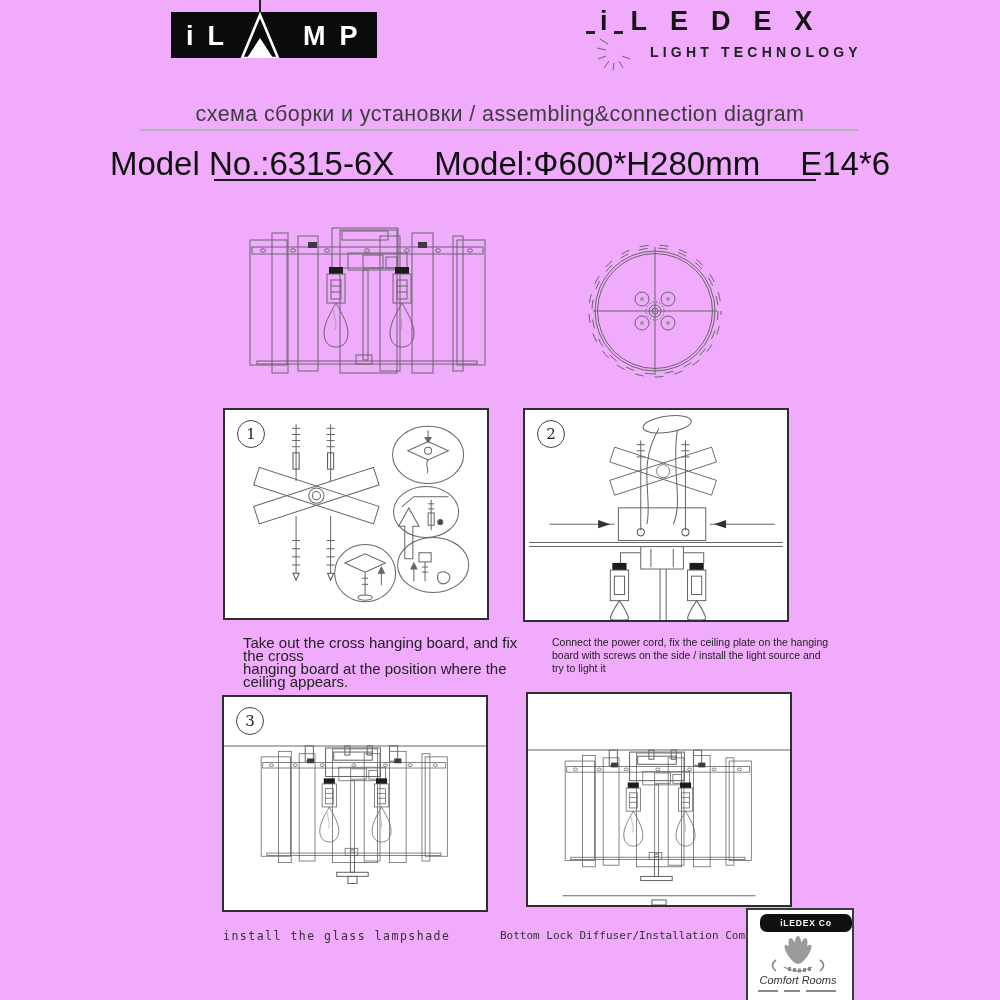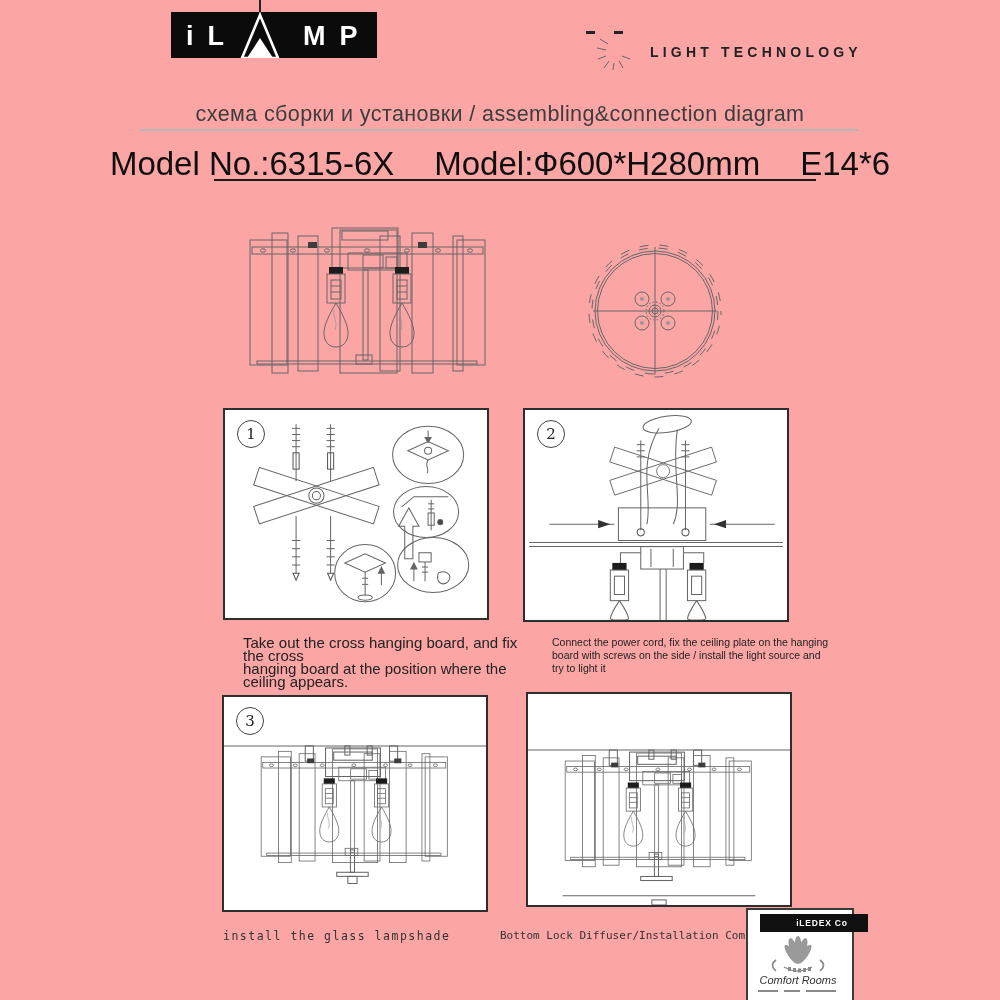--- a/index.html
+++ b/index.html
@@ -1,16 +1,16 @@
 <!DOCTYPE html>
 <html><head>
 <meta charset="utf-8">
 <style>
   html,body{margin:0;padding:0;background:#fff;}
-  #page{position:relative;width:1000px;height:1000px;background:#fca5a5;overflow:hidden;
+  #page{position:relative;width:1000px;height:1000px;background:#f0abfc;overflow:hidden;
         font-family:"Liberation Sans",sans-serif;color:#1a1a1a;}
   .abs{position:absolute;}
 
   
   #ilamp-box{left:171px;top:12px;width:206px;height:46px;background:#0b0b0b;}
   .ilamp-txt{position:absolute;top:9px;color:#fff;font-weight:bold;font-size:27px;letter-spacing:14px;}
   #ilamp-cord{left:259px;top:0;width:2px;height:13px;background:#222;}
   #iledex-brand{left:600px;top:6px;font-size:27px;font-weight:bold;letter-spacing:23px;color:#141414;}
   #iledex-tag{left:650px;top:44px;font-size:14px;font-weight:bold;letter-spacing:4.2px;color:#222;}
   .iscore{position:absolute;width:9px;height:2.5px;background:#222;}
@@ -35,23 +35,23 @@
 
   .smallcap{font-size:15px;line-height:13px;color:#222;white-space:pre-line;}
   #cap1{left:243px;top:636px;width:280px;}
   #cap2{left:540px;top:636px;width:310px;font-size:10.5px;margin-left:12px;}
   .monocap{font-family:"DejaVu Sans Mono",monospace;color:#333;}
   #cap3{left:223px;top:929px;width:262px;text-align:left;font-size:11.5px;letter-spacing:1.5px;}
   #cap4{left:500px;top:929px;width:300px;font-size:11px;}
 
   
   #stamp{left:746px;top:908px;width:104px;height:90px;border:2px solid #3a3a3a;background:#fff;z-index:5;}
-  #stamp-pill{left:12px;top:4px;width:92px;height:18px;background:#101010;border-radius:0;
+  #stamp-pill{left:12px;top:4px;width:92px;height:18px;background:#101010;border-radius:7px;
               color:#fff;font-size:8.5px;font-weight:bold;letter-spacing:.8px;
-              display:flex;align-items:center;justify-content:center;padding-left:16px;}
+              display:flex;align-items:center;justify-content:center;}
   #stamp-name{left:0;top:64px;width:100px;text-align:center;font-family:Liberation Sans, sans-serif;
               font-style:italic;font-size:11px;color:#333;}
   .stamp-dash{position:absolute;top:80px;height:1.5px;background:#8a8a8a;}
 
   svg{display:block;}
   line,rect.o,ellipse.o,circle.o,path.o,polygon.o,polyline.o{fill:none;stroke:#666;stroke-width:1;}
 </style>
 </head>
 <body>
 
@@ -103,20 +103,21 @@
   <div class="abs" id="ilamp-box">
     <span class="ilamp-txt" style="left:15px">iL</span>
     <span class="ilamp-txt" style="left:132px">MP</span>
     <svg width="206" height="46" viewBox="0 0 206 46">
       <line x1="89" y1="0" x2="89" y2="7" stroke="#fff" stroke-width="2"></line>
       <polygon points="89,26 76,46 102,46" fill="#ffffff"></polygon>
       <polygon points="89,3 71,46 107,46" fill="none" stroke="#ffffff" stroke-width="2.6"></polygon>
     </svg>
   </div>
 
+  <div class="abs" id="iledex-brand">iLEDEX</div>
   <div class="abs iscore" style="left:586px;top:31px"></div>
   <div class="abs iscore" style="left:614px;top:31px"></div>
   <svg class="abs" style="left:596px;top:36px" width="42" height="34" viewBox="0 0 42 34">
     <g stroke="#222" stroke-width="2.6" stroke-linecap="butt">
       <line x1="12" y1="8" x2="4" y2="3"></line>
       <line x1="10" y1="14" x2="1" y2="12"></line>
       <line x1="10" y1="20" x2="2" y2="23"></line>
       <line x1="13" y1="25" x2="8" y2="32"></line>
       <line x1="18" y1="27" x2="17" y2="34"></line>
       <line x1="23" y1="25" x2="27" y2="32"></line>

